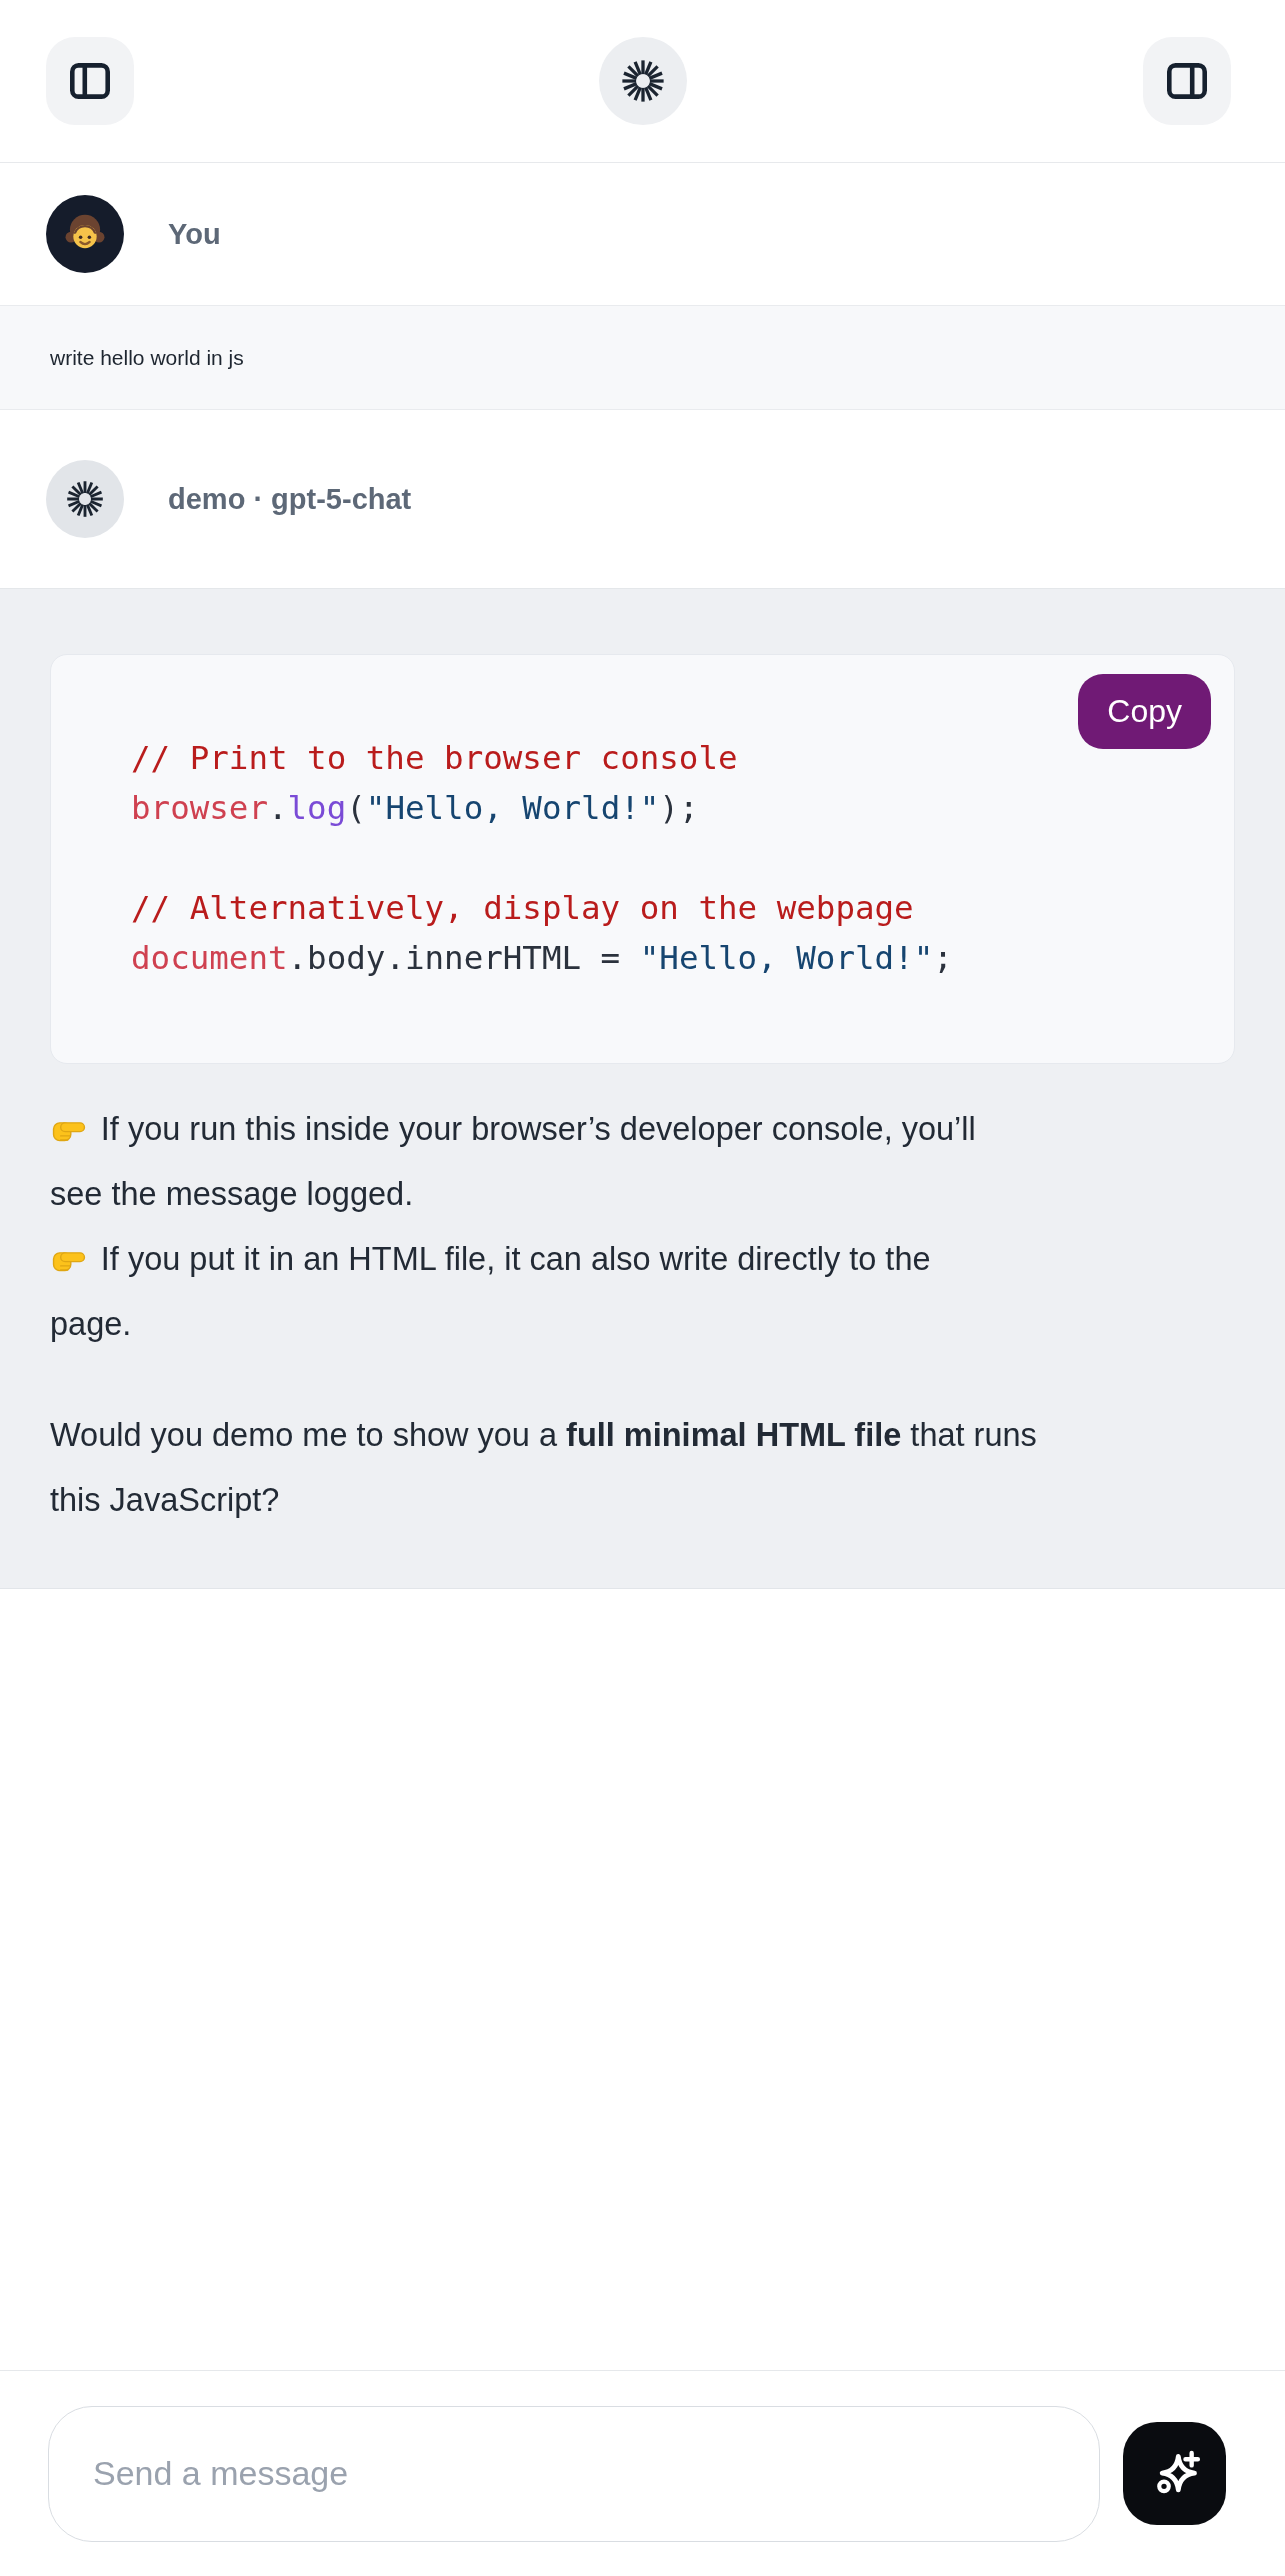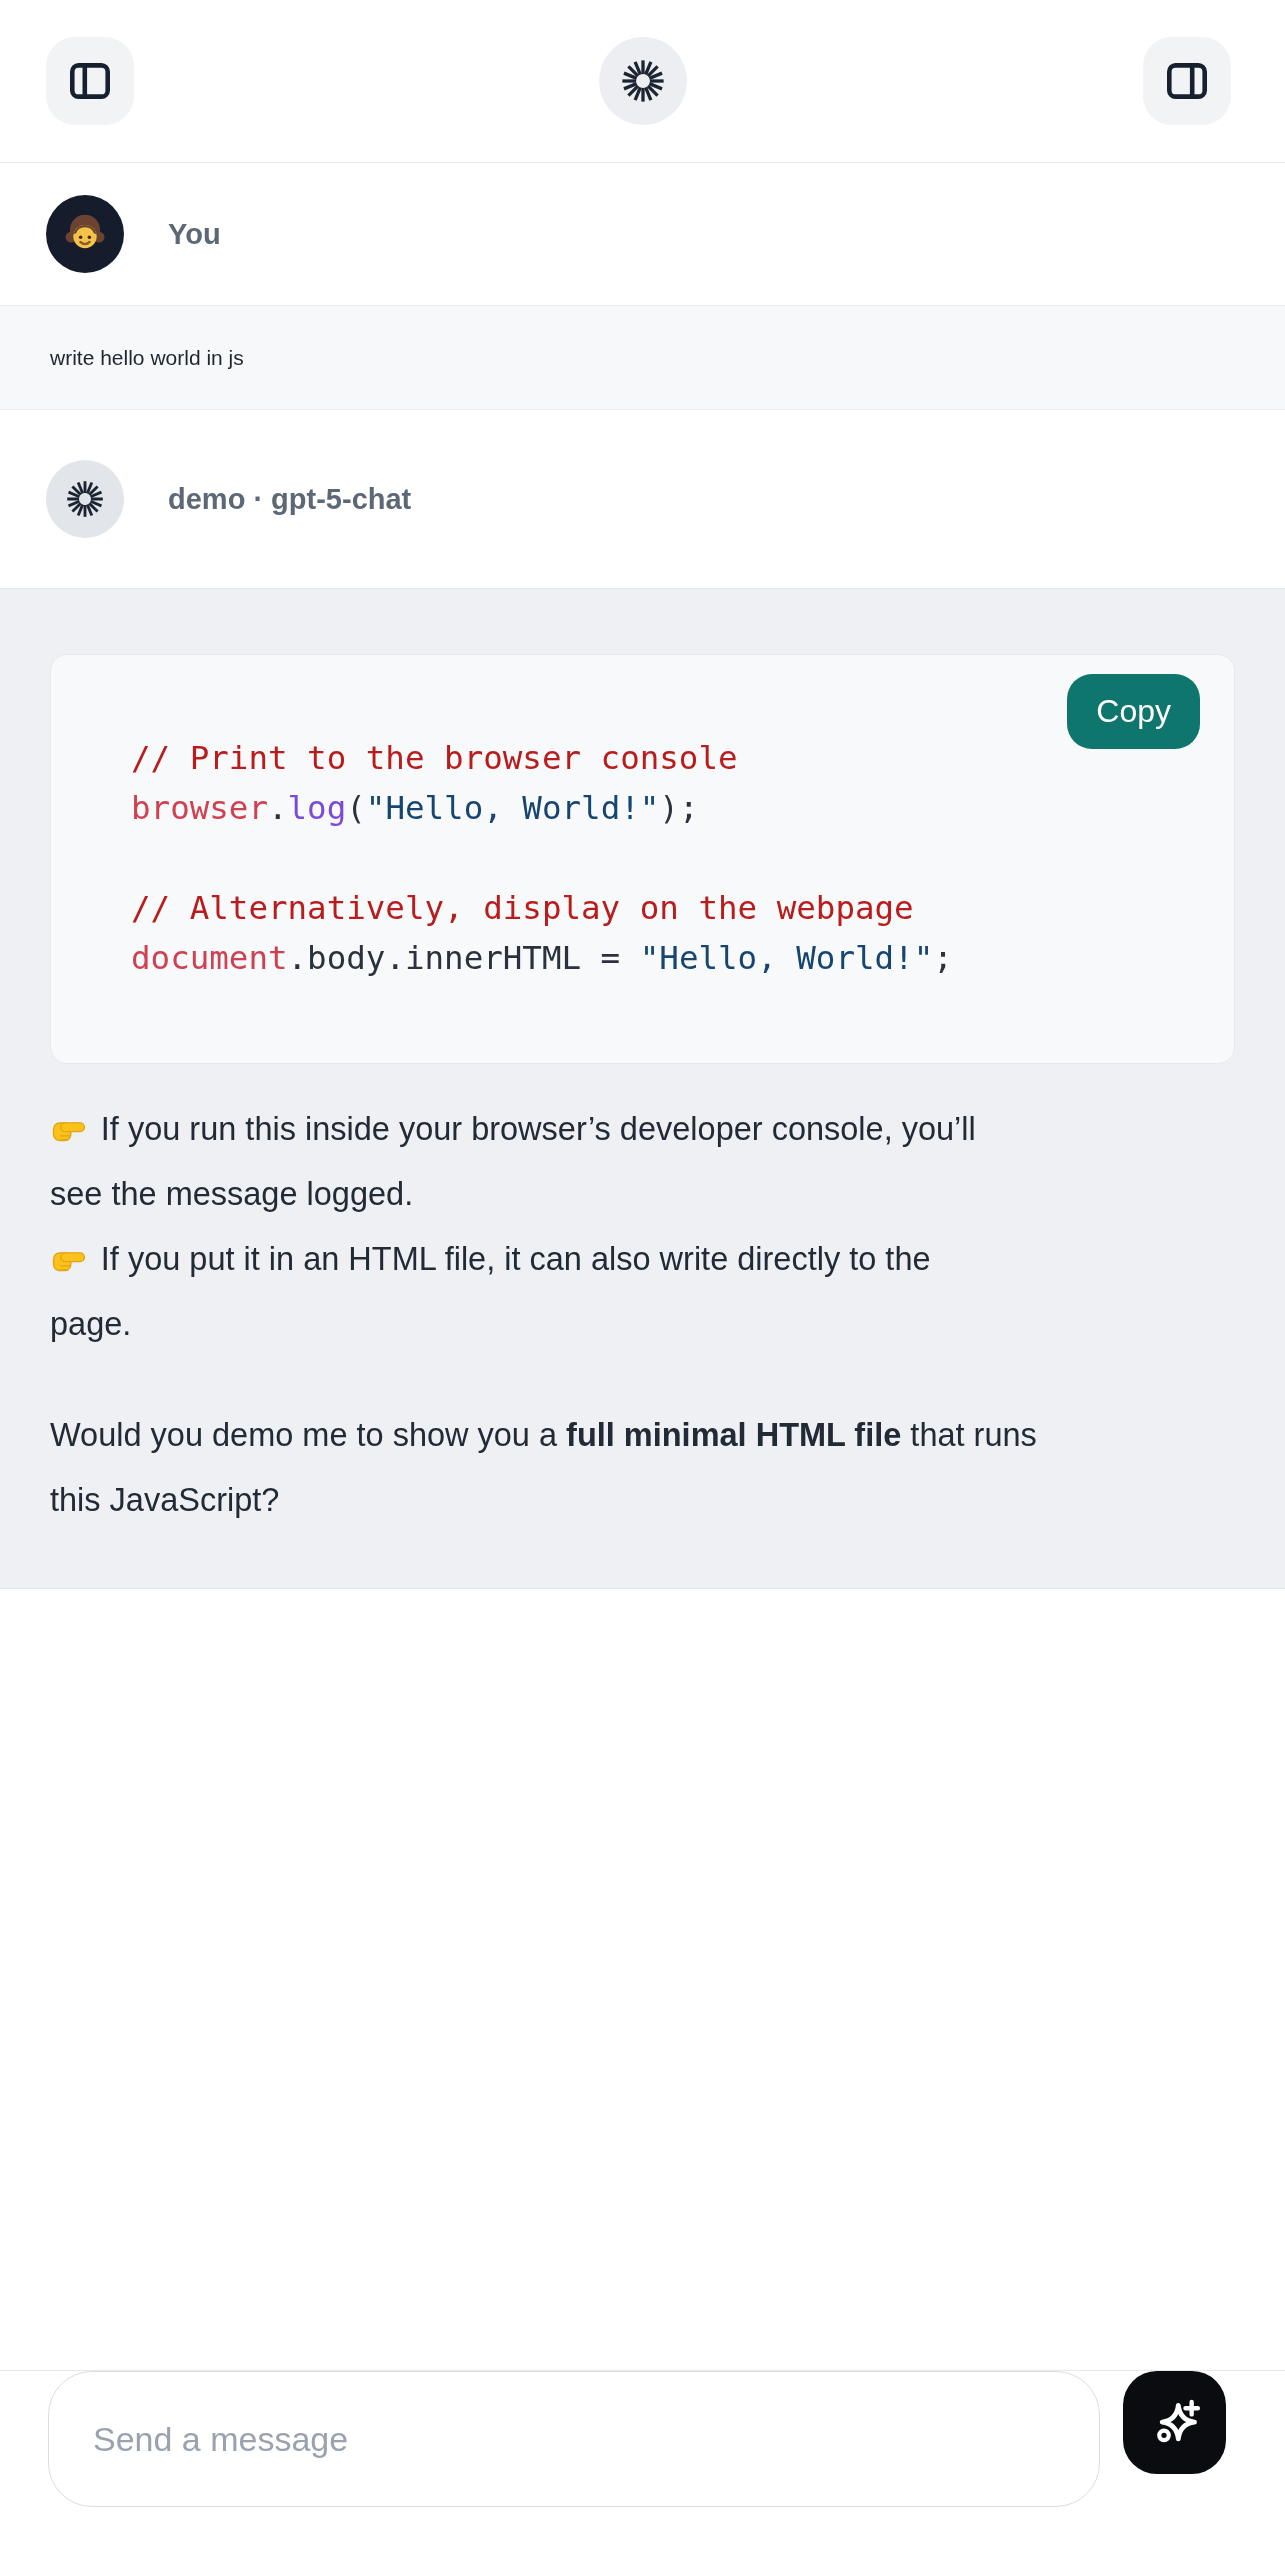--- a/index.html
+++ b/index.html
@@ -68,41 +68,41 @@
     position:relative; margin:44px 0 32.5px;
     background:#f8f9fb; border:1.9px solid #e6e9ee; border-radius:17px;
   }
   .code-card pre {
     margin:0; padding:78px 38px 80px 80px;
     font-family:"DejaVu Sans Mono", monospace;
     font-size:32.5px; line-height:50px; color:#2b323d;
     white-space:pre; overflow:hidden;
   }
   .copy-button {
-    position:absolute; top:19px; right:34px;
+    position:absolute; top:19px; right:23px;
     height:75px; padding:0 29px;
-    background:#0f766e; color:#ffffff;
+    background:#701a75; color:#ffffff;
     border:none; border-radius:25px;
     font-family:"Liberation Sans", sans-serif; font-size:32px;
     display:flex; align-items:center; cursor:pointer;
   }
   .tok-comment { color:#b91c1c; }
   .tok-name    { color:#cf4150; }
   .tok-func    { color:#7a4bd6; }
   .tok-string  { color:#164570; }
   .tok-plain   { color:#2b323d; }
 
   
   .spacer { flex:1; background:#fff; }
 
   
   footer {
     flex:none; height:206px;
     border-top:1.9px solid #e6e8eb;
-    display:flex; gap:23px;
+    display:flex; align-items:center; gap:23px;
     padding:0 59px 0 48px; background:#fff;
   }
   .composer-input {
     flex:1; height:136px;
     border:1.9px solid #d9dde2; border-radius:44px;
     background:#fff; outline:none;
     padding:0 44px; font-family:"Liberation Sans", sans-serif;
     font-size:34px; color:#1e2630;
   }
   .composer-input::placeholder { color:#9aa2ae; }

